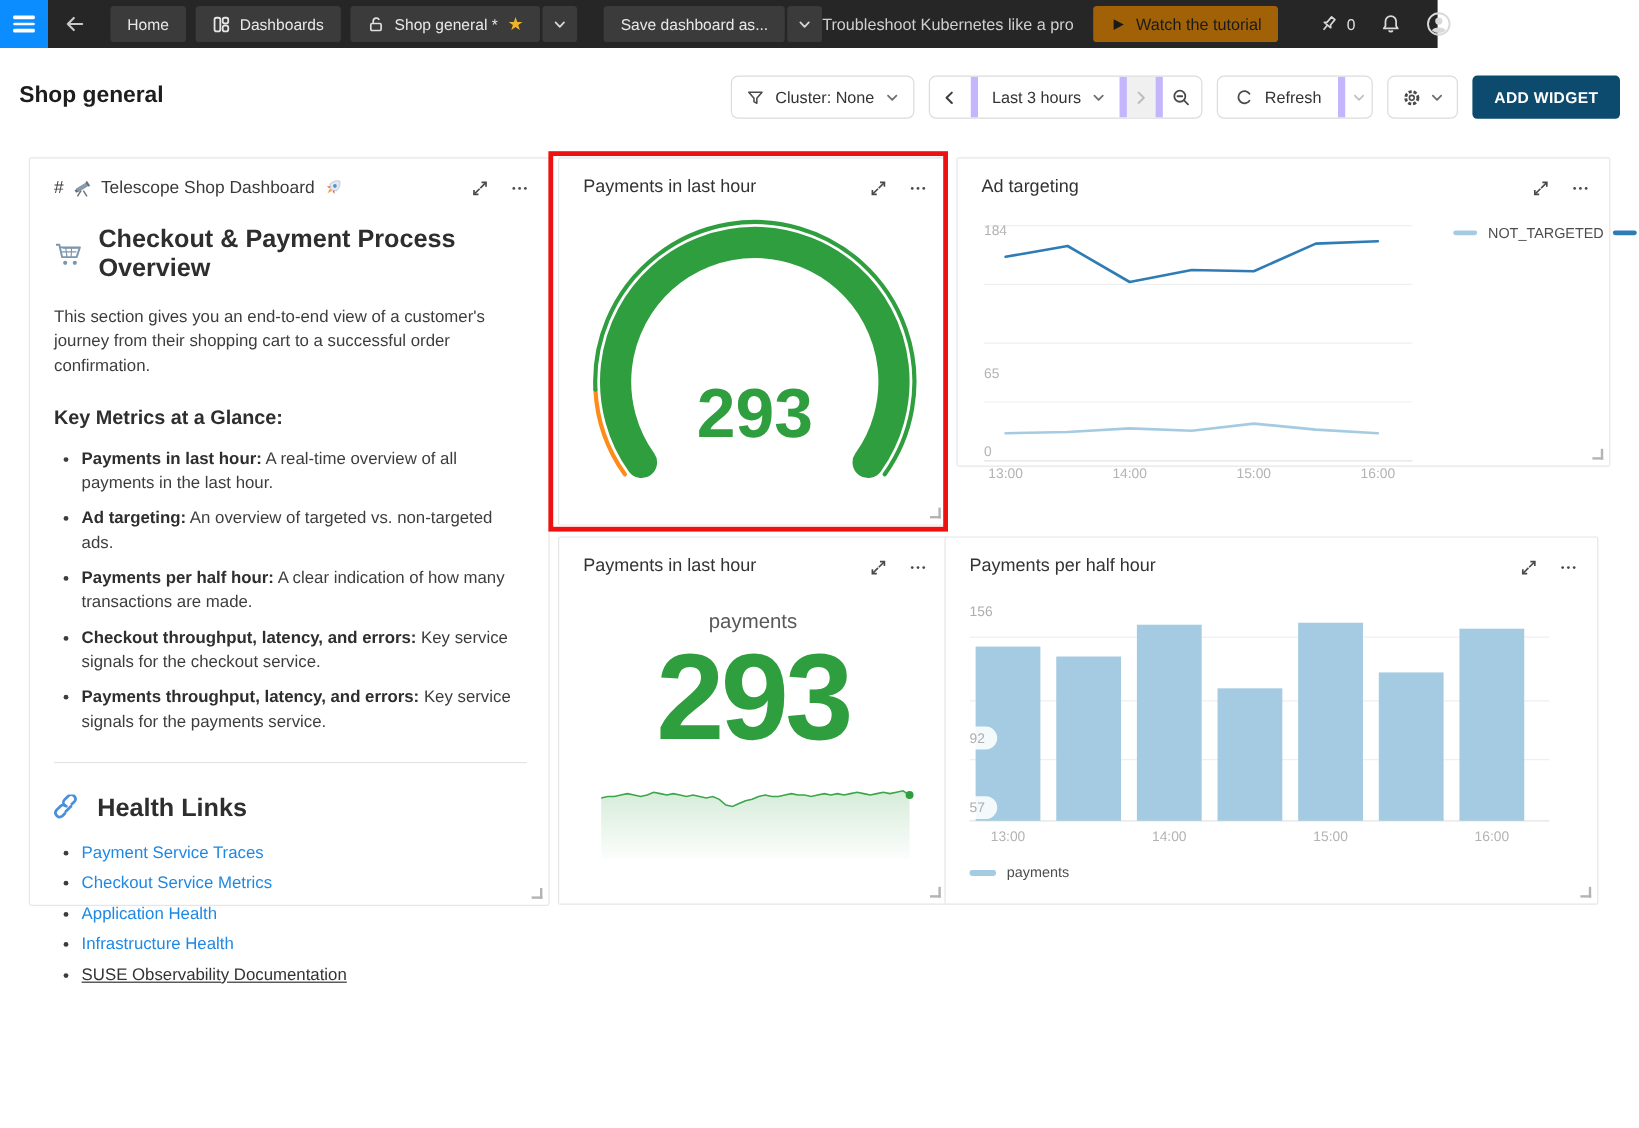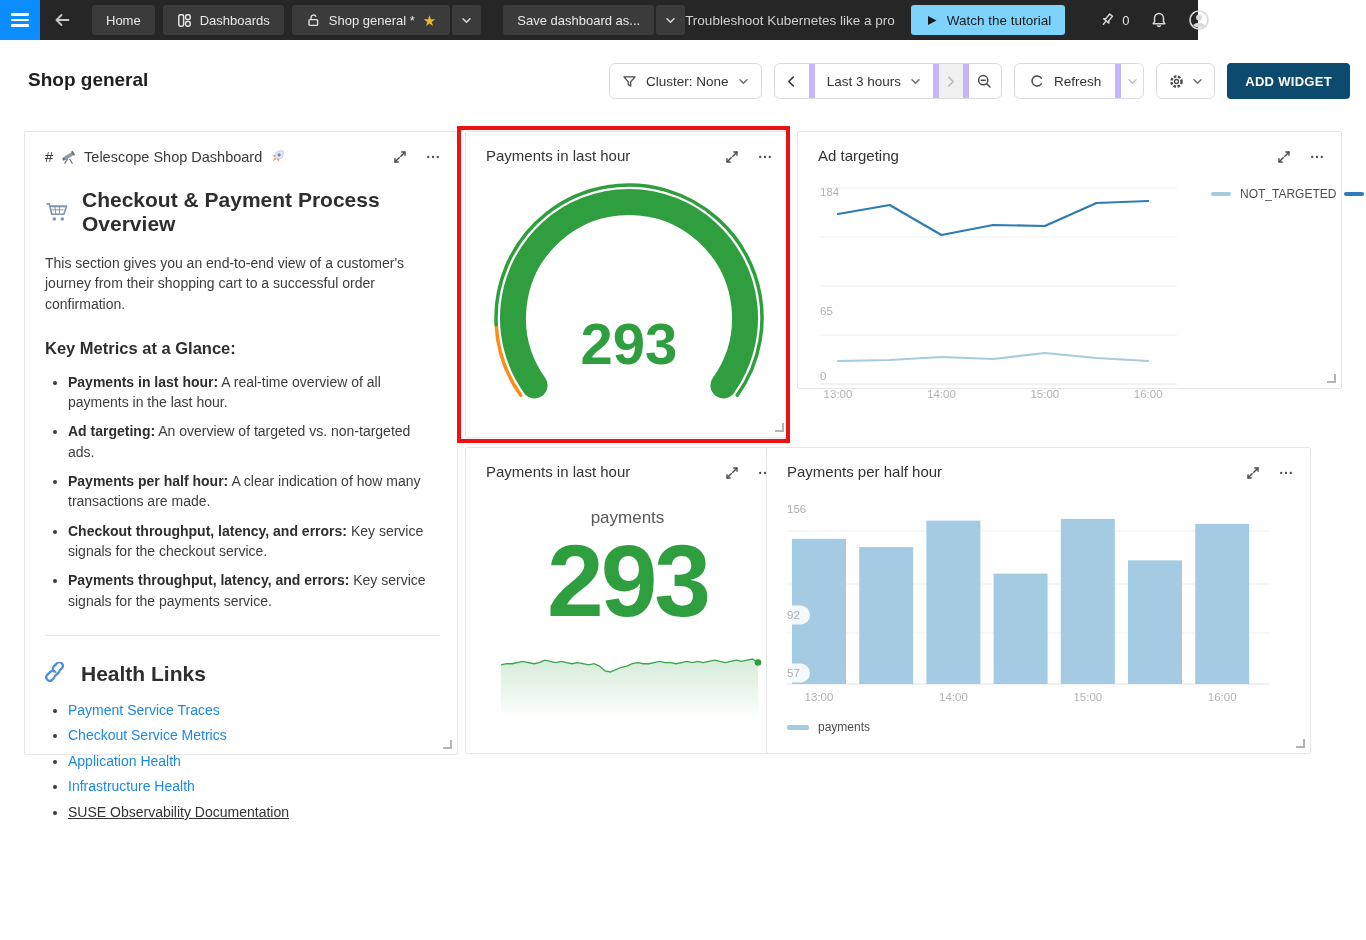--- a/index.html
+++ b/index.html
@@ -9,27 +9,27 @@
 
   
   #topbar{position:absolute;top:0;left:0;width:1198px;height:40px;background:#262626;display:flex;align-items:center;z-index:10;}
   .burger{width:40px;height:40px;background:#0b8cff;display:flex;flex-direction:column;justify-content:center;align-items:center;gap:3px;cursor:pointer;flex:none;}
   .burger span{width:18px;height:2.4px;background:#fff;border-radius:1px;}
   .nav-back{width:44px;display:flex;justify-content:center;align-items:center;flex:none;}
   .tab{height:30px;background:#3b3b3b;border-radius:3px;color:#e8e8e8;font-size:13px;display:flex;align-items:center;padding:0 14px;gap:8px;margin-left:8px;white-space:nowrap;cursor:pointer;}
   .tab.chev{padding:0 9px;margin-left:2px;}
   .star{color:#f0b42a;font-size:15px;line-height:1;}
   .promo{margin-left:auto;color:#cfcfcf;font-size:13.5px;white-space:nowrap;}
-  .watch-btn{margin-left:16px;background:#7dd3fc;border-radius:3px;height:30px;padding:0 14px;display:flex;gap:9px;align-items:center;color:#1a1a1a;font-size:13.5px;white-space:nowrap;cursor:pointer;}
+  .watch-btn{margin-left:16px;background:#a16207;border-radius:3px;height:30px;padding:0 14px;display:flex;gap:9px;align-items:center;color:#1a1a1a;font-size:13.5px;white-space:nowrap;cursor:pointer;}
   .nav-ico{margin-left:20px;display:flex;align-items:center;gap:6px;color:#e0e0e0;font-size:13px;cursor:pointer;}
   .nav-ico:last-child{margin-right:12px;}
 
   
   #pagehead{position:absolute;top:40px;left:0;width:1366px;height:84px;background:#fff;}
-  .page-title{position:absolute;left:16px;top:29px;font-size:19px;font-weight:700;color:#1d1d1d;margin-left:12px;}
+  .page-title{position:absolute;left:16px;top:29px;font-size:19px;font-weight:700;color:#1d1d1d;}
   .toolbar{position:absolute;right:16px;top:23px;display:flex;gap:12px;align-items:flex-end;}
   .btn{border:1px solid #dcdcdc;border-radius:6px;background:#fff;height:36px;display:flex;align-items:center;font-size:13.5px;color:#333;box-sizing:border-box;cursor:pointer;}
   .cluster{padding:0 12px;gap:9px;}
   .grp{padding:0;overflow:hidden;}
   .seg{height:100%;display:flex;align-items:center;justify-content:center;box-sizing:border-box;cursor:pointer;}
   .seg+.seg{border-left:6px solid #c4b5fd;}
   .seg-arrow{width:34px;}
   .seg-time{padding:0 12px;gap:9px;}
   .seg-next{width:30px;background:#f0f0f0;}
   .seg-zoom{width:38px;}
@@ -37,21 +37,21 @@
   .seg-chev{width:28px;}
   .gear-btn{padding:0 11px;gap:7px;}
   .add-widget{background:#0c4a6e;color:#fff;border:none;border-radius:4px;height:36px;padding:0 18px;font-size:13px;font-weight:700;letter-spacing:.3px;display:flex;align-items:center;cursor:pointer;}
 
   
   .widget{position:absolute;background:#fff;border:1px solid #e6e6e6;border-radius:2px;box-sizing:border-box;}
   #w-md{left:24px;top:131px;width:434px;height:624px;}
   #w-gauge{left:465px;top:131px;width:325px;height:307px;}
   #w-ad{left:797px;top:131px;width:545px;height:258px;}
   #w-num{left:465px;top:447px;width:325px;height:307px;}
-  #w-bar{left:766px;top:447px;width:545px;height:307px;}
+  #w-bar{left:787px;top:447px;width:545px;height:307px;}
   #highlight{position:absolute;left:457px;top:126px;width:333px;height:317px;border:4px solid #ee1111;box-sizing:border-box;z-index:5;pointer-events:none;}
   .w-title{position:absolute;left:20px;top:15px;font-size:15px;color:#333;}
   .w-icons{position:absolute;right:16px;top:17px;display:flex;gap:17px;align-items:center;}
   .w-icons .ic{cursor:pointer;display:flex;}
   .chart-svg{position:absolute;left:0;top:0;}
   .series-label{position:absolute;top:60px;left:0;width:100%;text-align:center;font-size:17px;color:#595959;}
   .big-number{position:absolute;top:82px;left:0;width:100%;text-align:center;font-size:102px;font-weight:700;letter-spacing:-3px;line-height:1;color:#2f9e3e;}
   .resize-handle{position:absolute;right:5px;bottom:5px;width:7px;height:7px;border-right:2px solid #b4b4b4;border-bottom:2px solid #b4b4b4;cursor:nwse-resize;}
 
   .legend{position:absolute;display:flex;flex-direction:row;gap:8px;}

